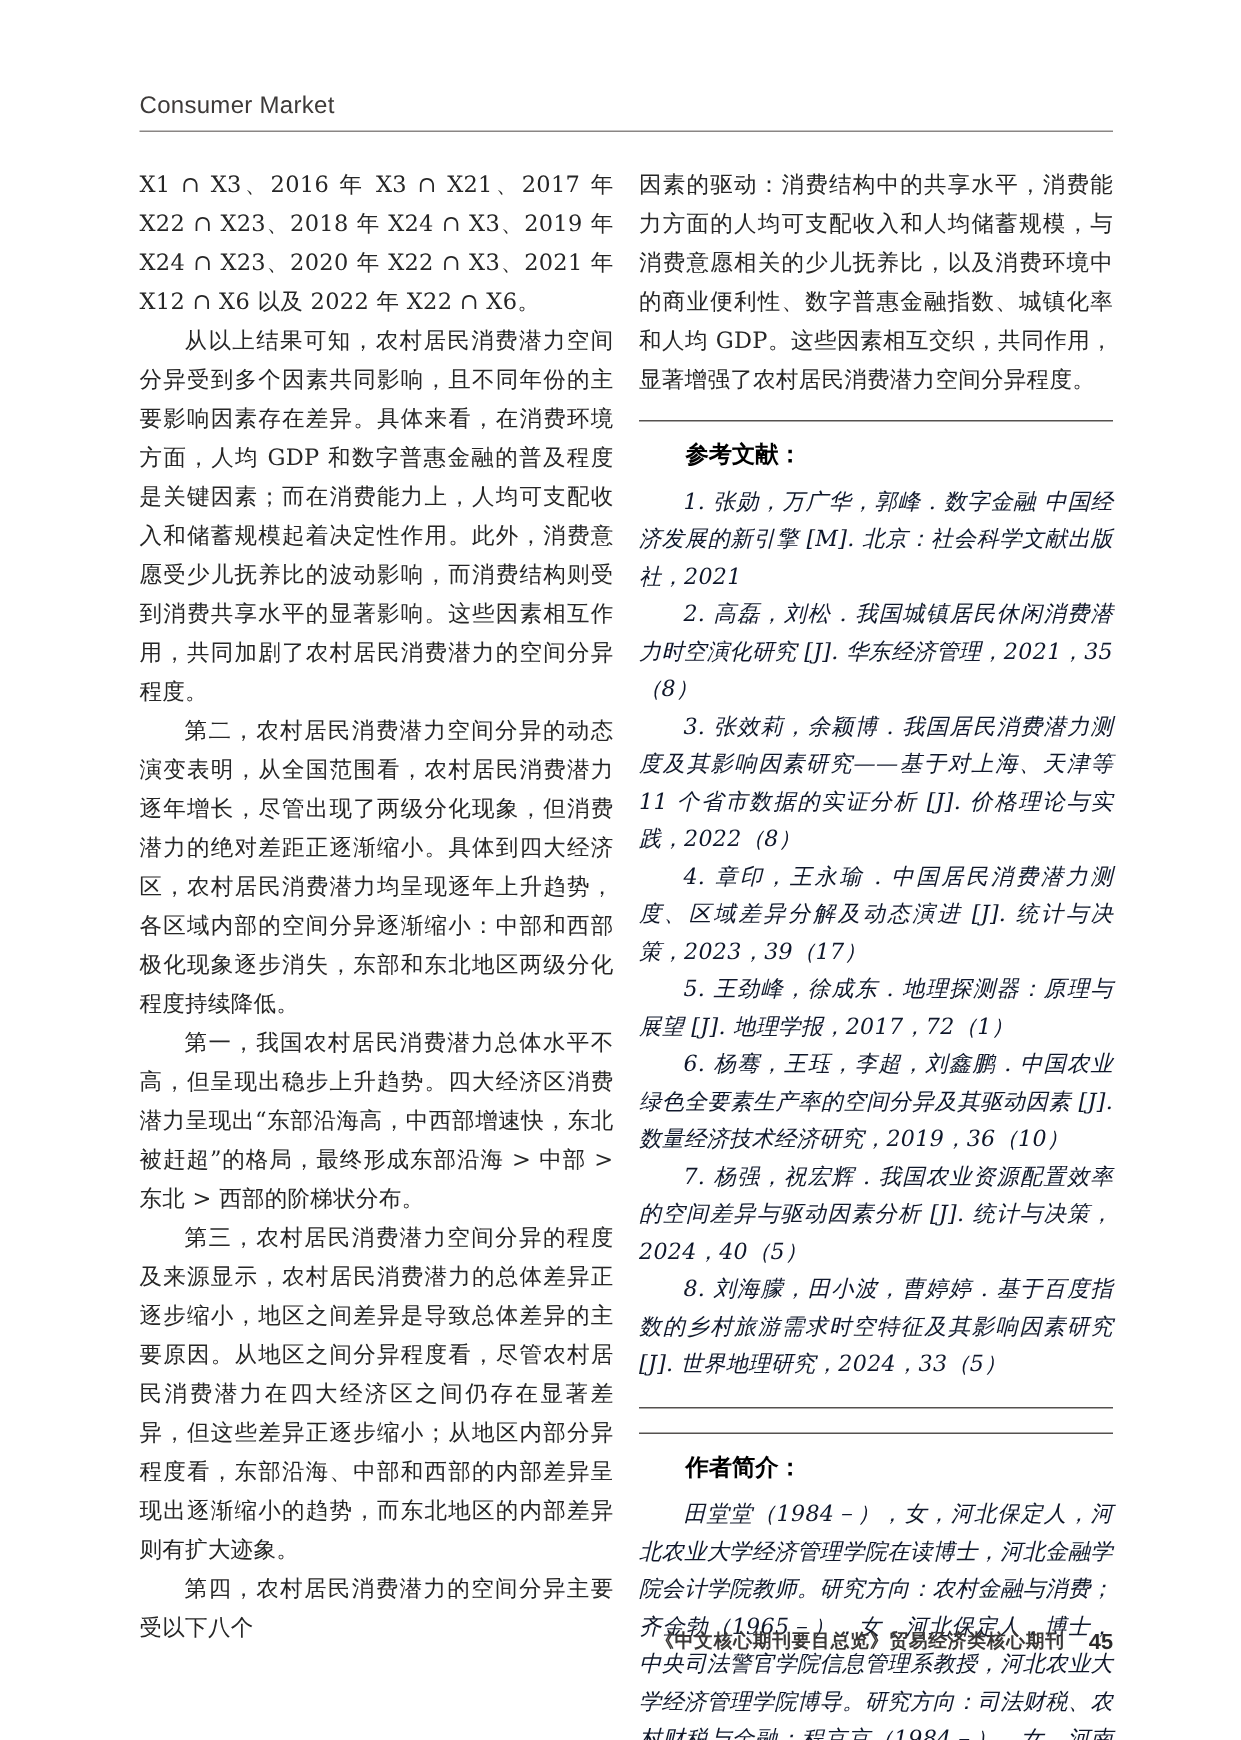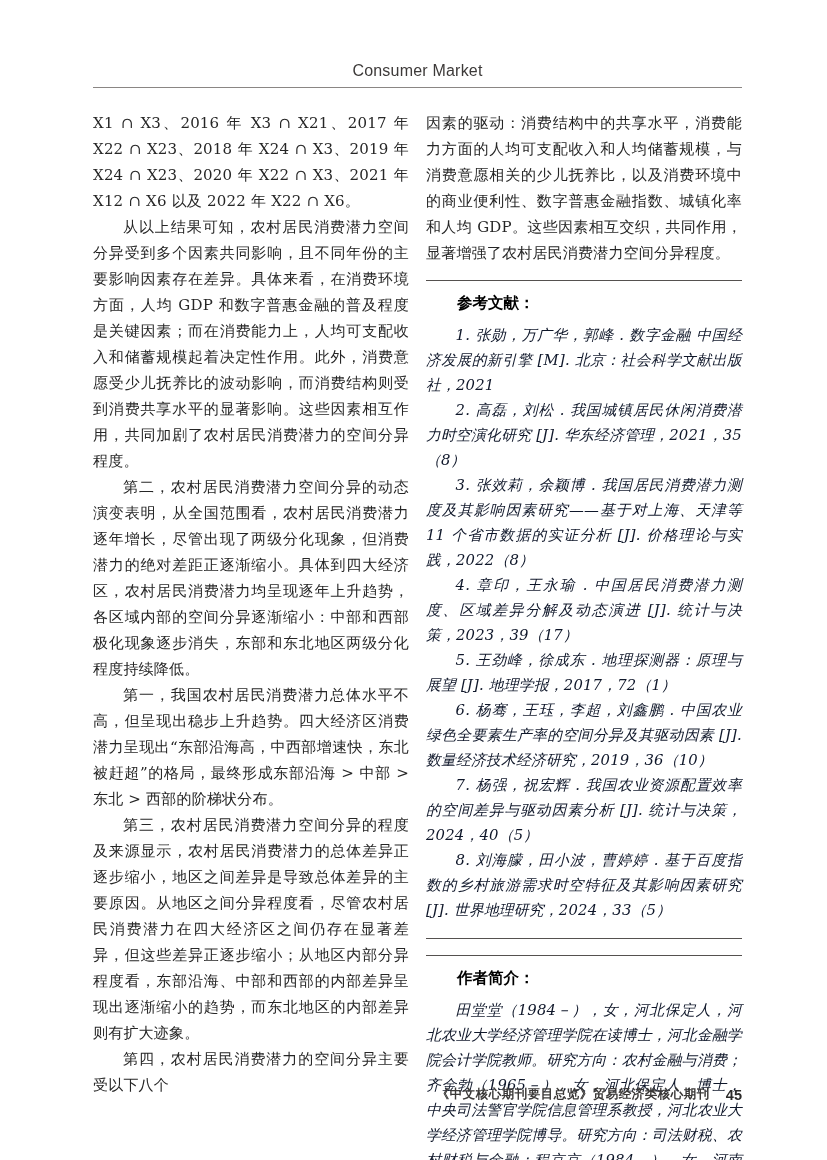--- a/index.html
+++ b/index.html
@@ -10,21 +10,21 @@
     width: 827px; height: 1160px;
     margin: 0 auto;
     background: #ffffff;
     overflow: hidden;
   }
   .content { padding: 0 85px 0 93px; }
 
   
   .header { margin-top: 62px; }
   .header-title {
-    text-align: center;
+    text-align: left;
     font-family: "Liberation Sans", "DejaVu Sans", sans-serif;
     font-size: 16px;
     color: #3d3a39;
     letter-spacing: 0.2px;
   }
   .header-rule { border: none; border-top: 1.5px solid #8a8684; margin-top: 7px; }
 
   
   .columns { display: flex; gap: 17px; margin-top: 22px; }
   .col { width: 316px; }

